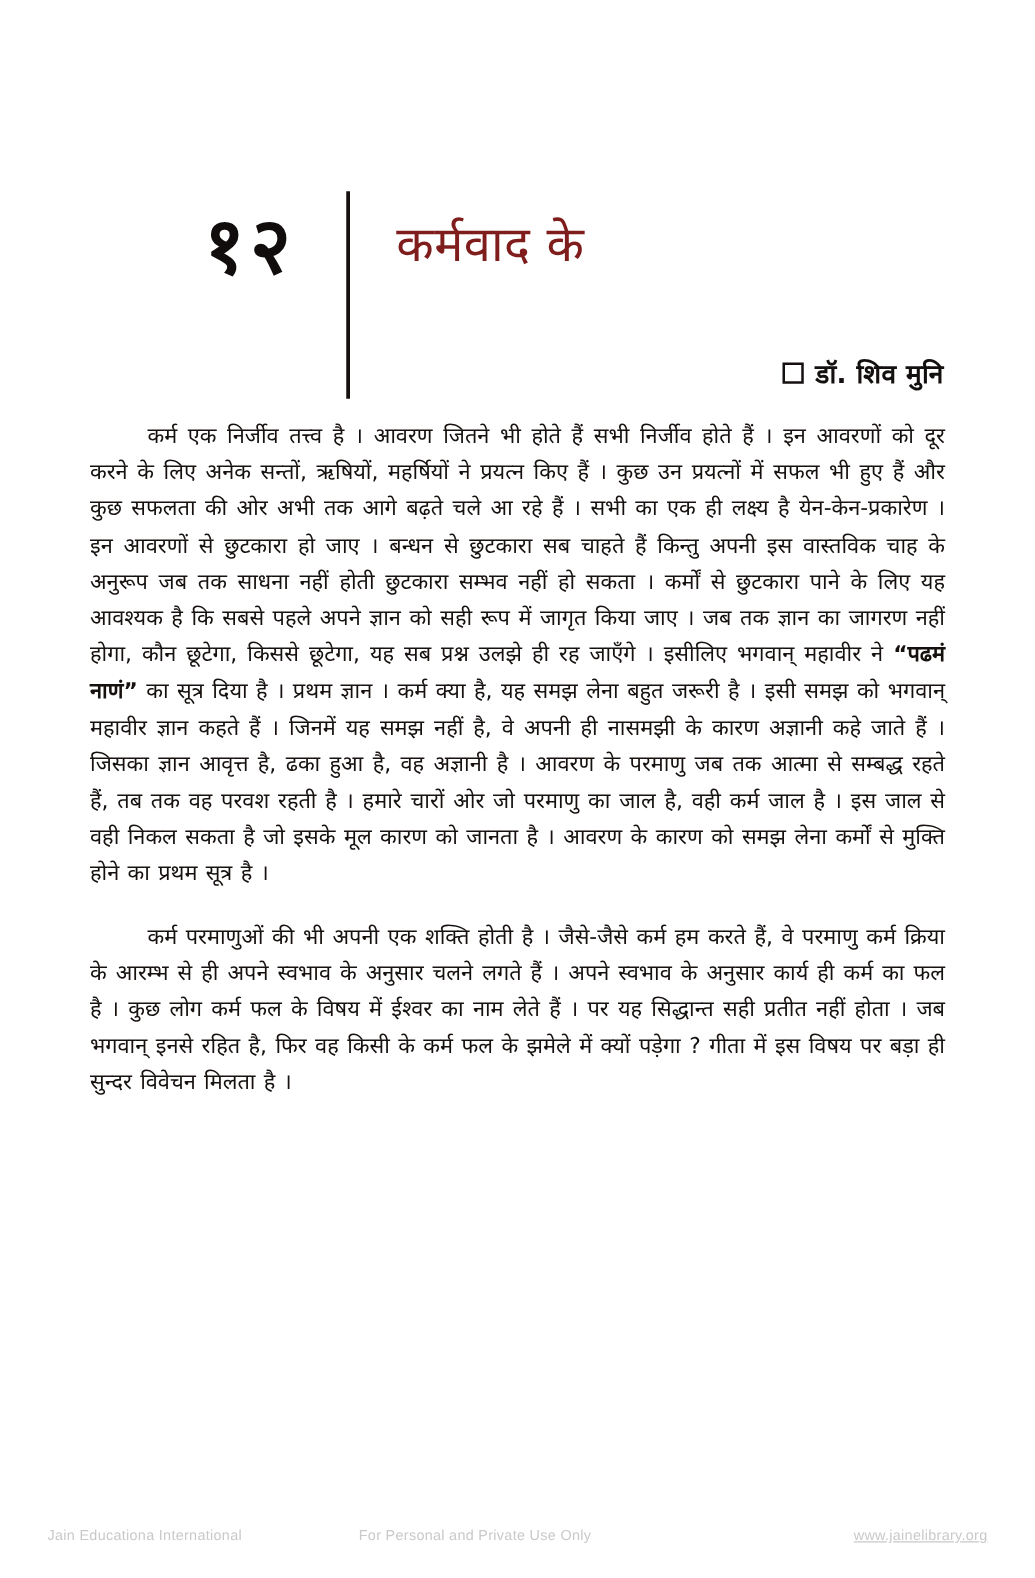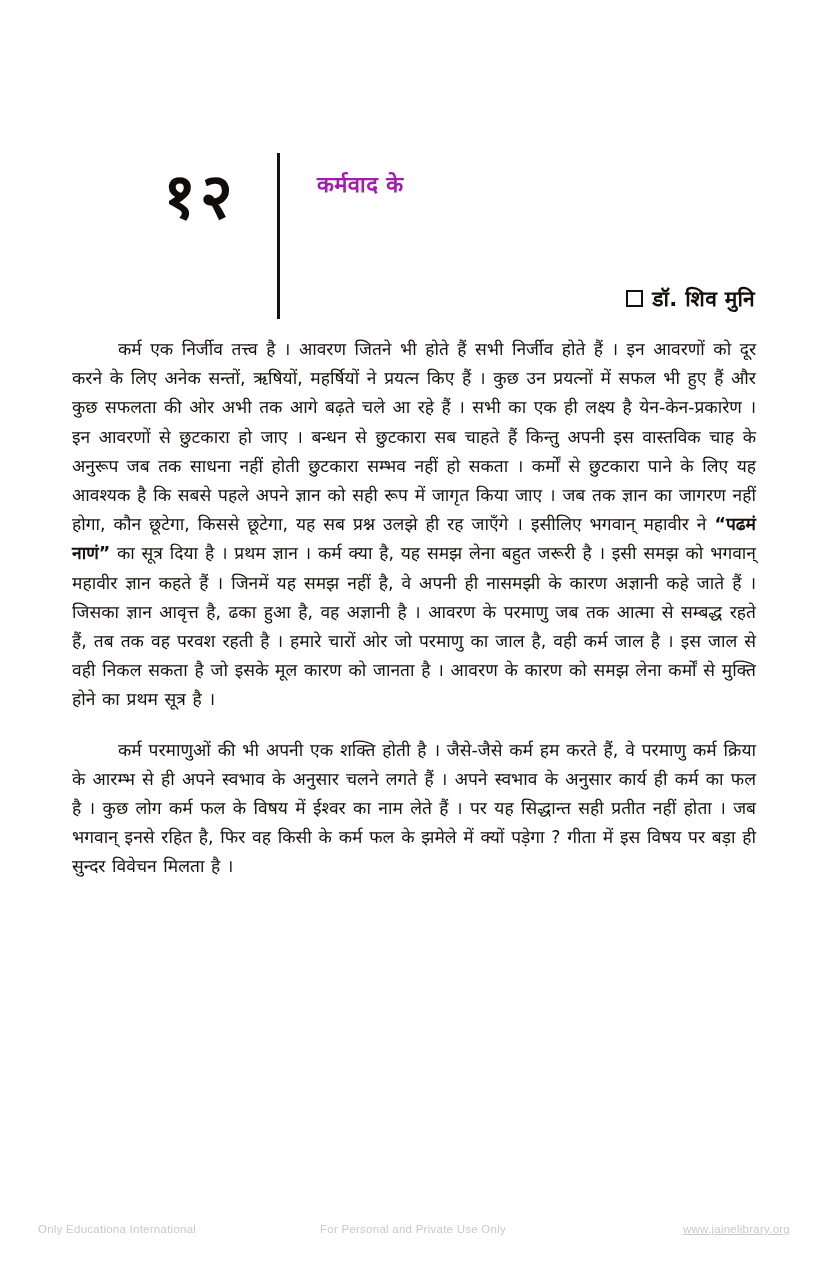--- a/index.html
+++ b/index.html
@@ -54,24 +54,24 @@
 
   .title-block {
     position: absolute;
     left: 317px;
     top: 12px;
     width: 450px;
   }
 
   .chapter-title-line {
     font-family: "DejaVu Sans", sans-serif;
-    font-size: 22px;
-    font-weight: 700;
+    font-size: 39px;
+    font-weight: 400;
     line-height: 1.42;
-    color: #a21caf;
+    color: #7f1d1d;
     letter-spacing: 0.4px;
     white-space: nowrap;
   }
 
   .byline {
     position: absolute;
     left: 317px;
     top: 127px;
     width: 438px;
     text-align: right;
@@ -146,21 +146,20 @@
     white-space: nowrap;
   }
 
   .footer-center {
     position: absolute;
     left: 0;
     top: 0;
     width: 760px;
     text-align: center;
     white-space: nowrap;
-    padding-left: 33px;
   }
 
   .footer-right {
     position: absolute;
     right: 38px;
     top: 0;
     white-space: nowrap;
     text-decoration: underline;
   }
 </style>
@@ -187,18 +186,18 @@
   <div class="body-text">
 
 
     <p class="para"><span class="indent"></span><span>कर्म एक निर्जीव तत्त्व है । आवरण जितने  भी  होते  हैं  सभी निर्जीव होते हैं ।  इन आवरणों को दूर करने के लिए अनेक सन्तों, ऋषियों, महर्षियों ने प्रयत्न किए हैं ।  कुछ उन प्रयत्नों  में सफल  भी हुए  हैं  और कुछ सफलता की ओर अभी तक आगे बढ़ते  चले आ रहे हैं ।  सभी का एक ही लक्ष्य है येन-केन-प्रकारेण । इन आवरणों से छुटकारा हो जाए । बन्धन से छुटकारा सब चाहते हैं किन्तु अपनी  इस  वास्तविक चाह  के  अनुरूप जब तक  साधना नहीं होती छुटकारा सम्भव नहीं हो सकता ।  कर्मों से छुटकारा पाने के लिए यह आवश्यक है कि सबसे पहले  अपने ज्ञान को  सही रूप  में जागृत  किया जाए ।  जब तक ज्ञान का जागरण नहीं होगा,  कौन छूटेगा,  किससे छूटेगा, यह सब प्रश्न उलझे ही रह जाएँगे । इसीलिए भगवान् महावीर ने </span><b class="sutra">“पढमं नाणं”</b><span> का सूत्र दिया है । प्रथम ज्ञान । कर्म  क्या है, यह समझ लेना बहुत  जरूरी  है ।  इसी  समझ को भगवान् महावीर ज्ञान कहते हैं ।  जिनमें यह समझ नहीं है, वे अपनी ही नासमझी के कारण अज्ञानी कहे जाते हैं । जिसका ज्ञान आवृत्त है, ढका हुआ है, वह अज्ञानी है ।  आवरण के परमाणु  जब तक  आत्मा से सम्बद्ध रहते हैं, तब तक वह परवश रहती है ।  हमारे चारों ओर जो परमाणु का जाल है, वही कर्म जाल है ।  इस जाल से वही निकल सकता है जो इसके मूल कारण को जानता है । आवरण के कारण को समझ लेना कर्मों से मुक्ति होने का प्रथम सूत्र है ।</span></p>
 
     <p class="para"><span class="indent"></span><span>कर्म परमाणुओं की  भी अपनी एक  शक्ति  होती  है ।  जैसे-जैसे  कर्म हम  करते  हैं, वे परमाणु कर्म  क्रिया के  आरम्भ से  ही  अपने स्वभाव  के अनुसार चलने लगते हैं ।  अपने स्वभाव के अनुसार कार्य ही कर्म का फल है ।  कुछ लोग  कर्म  फल के  विषय  में ईश्वर  का नाम लेते हैं ।  पर यह सिद्धान्त सही  प्रतीत  नहीं  होता ।   जब  भगवान् इनसे  रहित  है, फिर  वह  किसी के कर्म फल के झमेले में क्यों पड़ेगा ?  गीता में  इस विषय पर बड़ा ही सुन्दर विवेचन मिलता है ।</span></p>
 
   </div>
 
   <div class="footer">
-    <span class="footer-left">Only Educationa International</span>
+    <span class="footer-left">Jain Educationa International</span>
     <span class="footer-center">For Personal and Private Use Only</span>
     <span class="footer-right">www.jainelibrary.org</span>
   </div>
 
 </div>
 
 </body></html>

